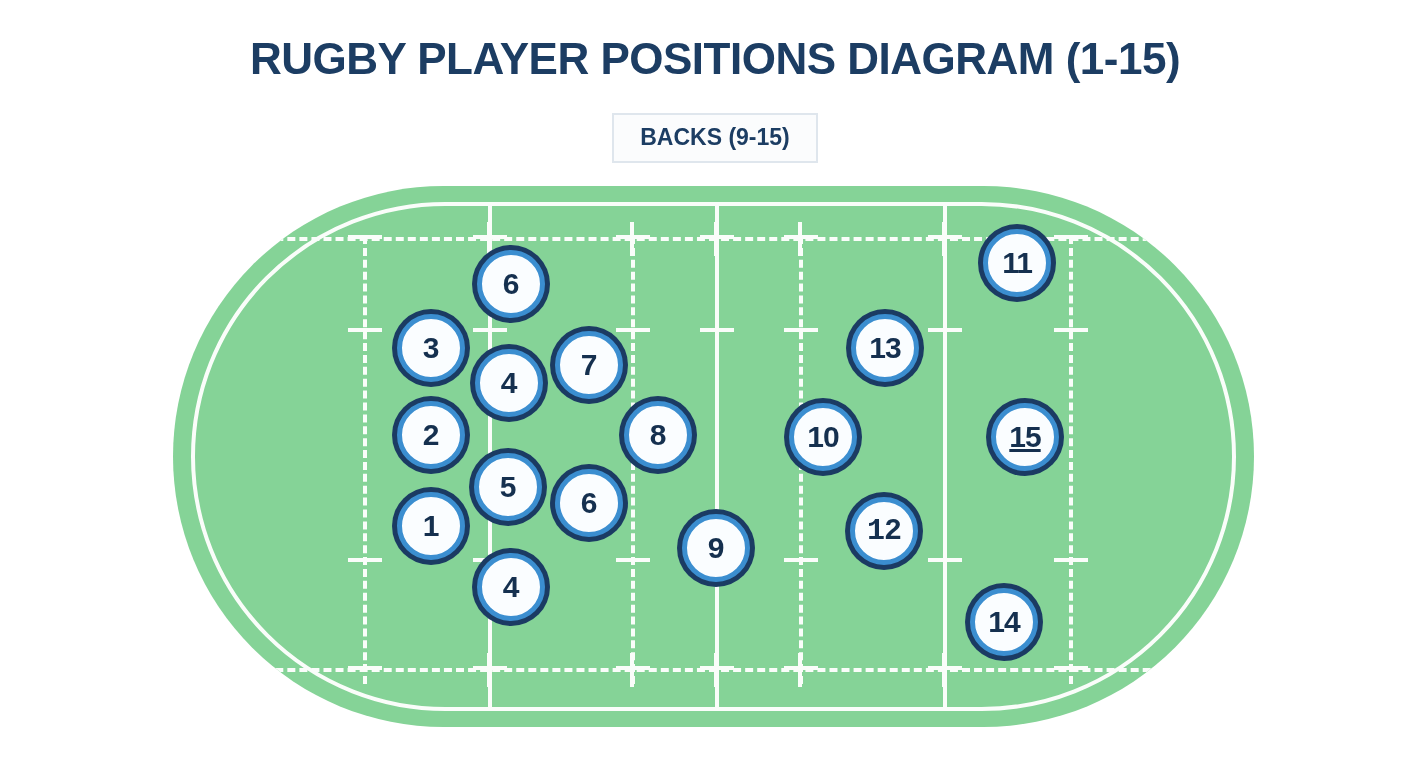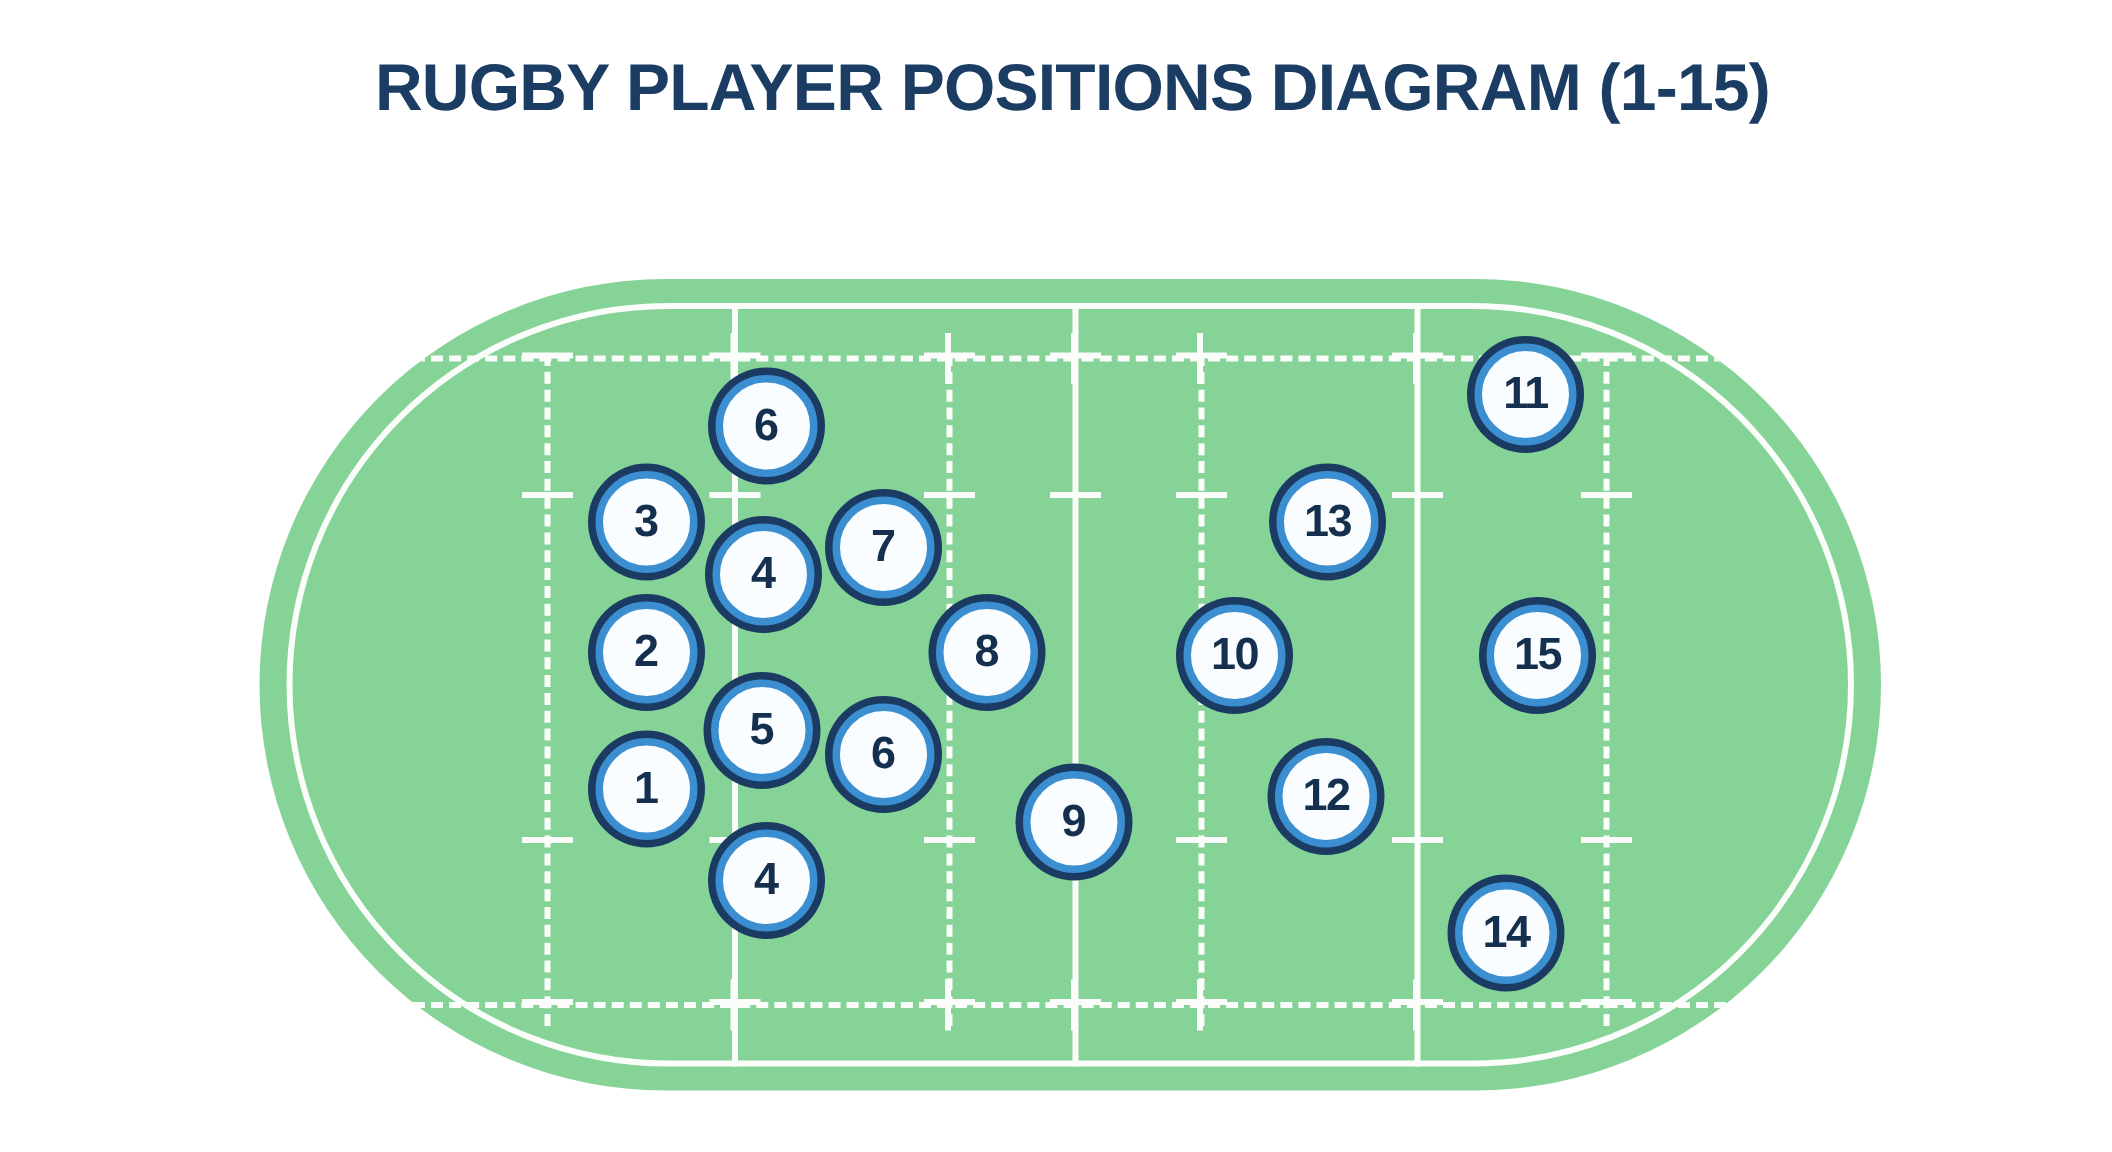--- a/index.html
+++ b/index.html
@@ -97,20 +97,21 @@
 </style>
 </head>
 <body>
 
 <div id="root">
 
   <div class="title">RUGBY PLAYER POSITIONS DIAGRAM (1-15)</div>
 
   <div class="legend">
     <div class="legend-inner">
+      <div class="tab">BACKS (9-15)</div>
     </div>
   </div>
 
   <div class="pitch">
     <div class="pitch-outline"></div>
     <div id="field-lines">
         <div class="vline" style="left: 315px;"></div>
         <div class="vline" style="left: 542px;"></div>
         <div class="vline" style="left: 770px;"></div>
         <div class="vdash" style="left: 190px;"></div>
@@ -165,20 +166,20 @@
         <div class="player" style="left: 302px; top: 163px;">4</div>
         <div class="player" style="left: 224px; top: 215px;">2</div>
         <div class="player" style="left: 451px; top: 215px;">8</div>
         <div class="player" style="left: 301px; top: 267px;">5</div>
         <div class="player" style="left: 382px; top: 283px;">6</div>
         <div class="player" style="left: 224px; top: 306px;">1</div>
         <div class="player" style="left: 304px; top: 367px;">4</div>
         <div class="player wide" style="left: 810px; top: 43px;">11</div>
         <div class="player wide" style="left: 678px; top: 128px;">13</div>
         <div class="player wide" style="left: 616px; top: 217px;">10</div>
-        <div class="player wide" style="left: 818px; top: 217px;">15</div>
-        <div class="player wide" style="left: 677px; top: 311px;">12</div>
+        <div class="player wide" style="left: 818px; top: 217px; text-decoration: underline;">15</div>
+        <div class="player wide" style="left: 677px; top: 311px; font-family: Liberation Mono, monospace;">12</div>
         <div class="player" style="left: 509px; top: 328px;">9</div>
         <div class="player wide" style="left: 797px; top: 402px;">14</div>
       </div>
   </div>
 
 </div>
 
 </body></html>

